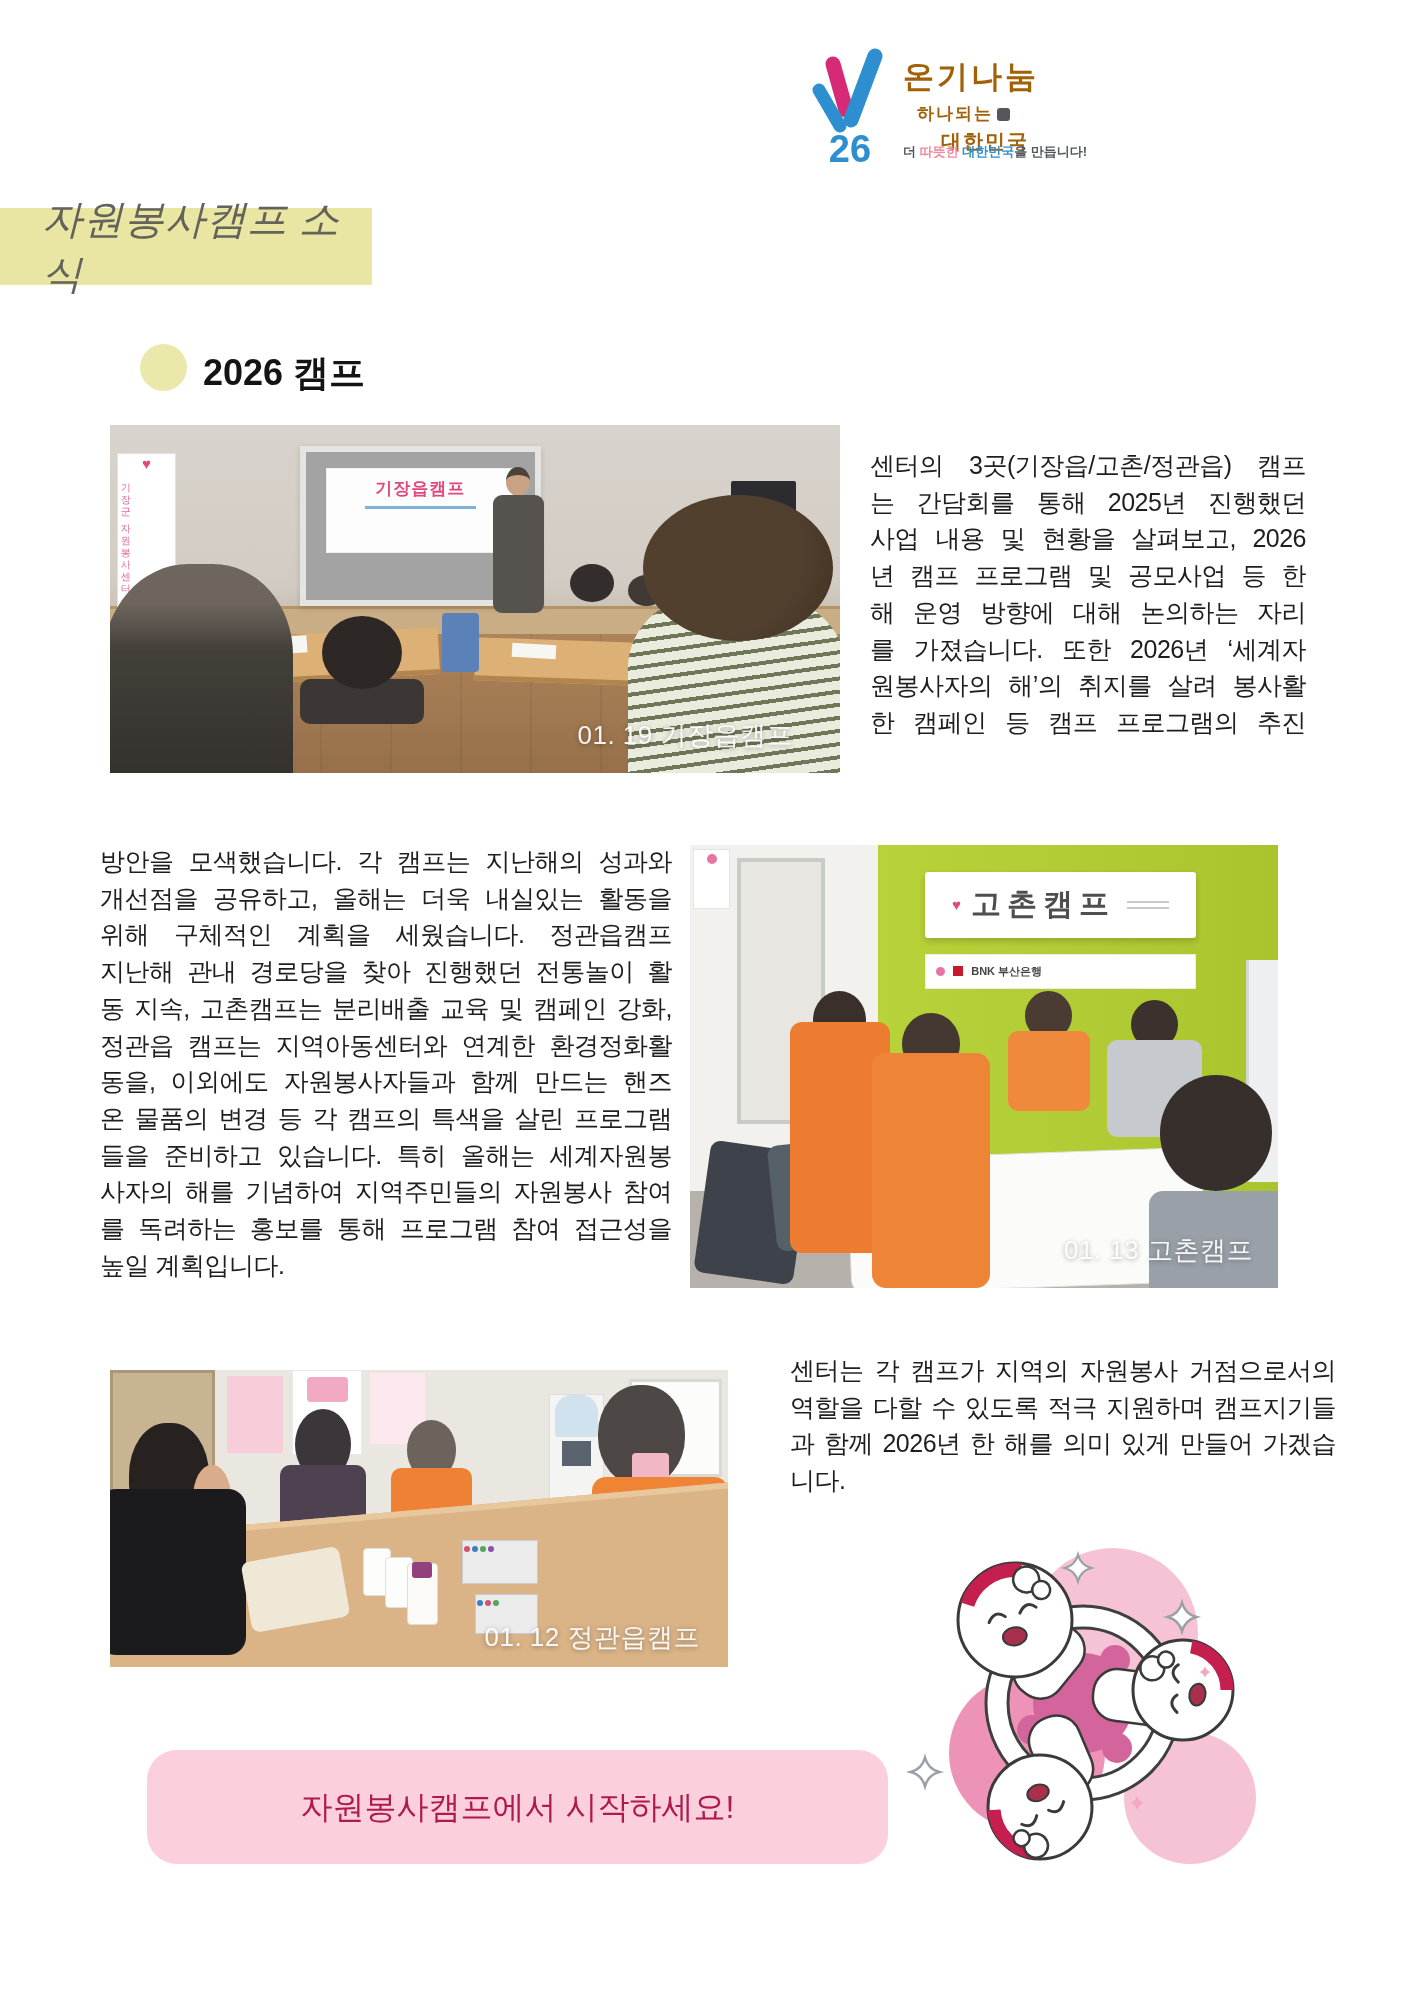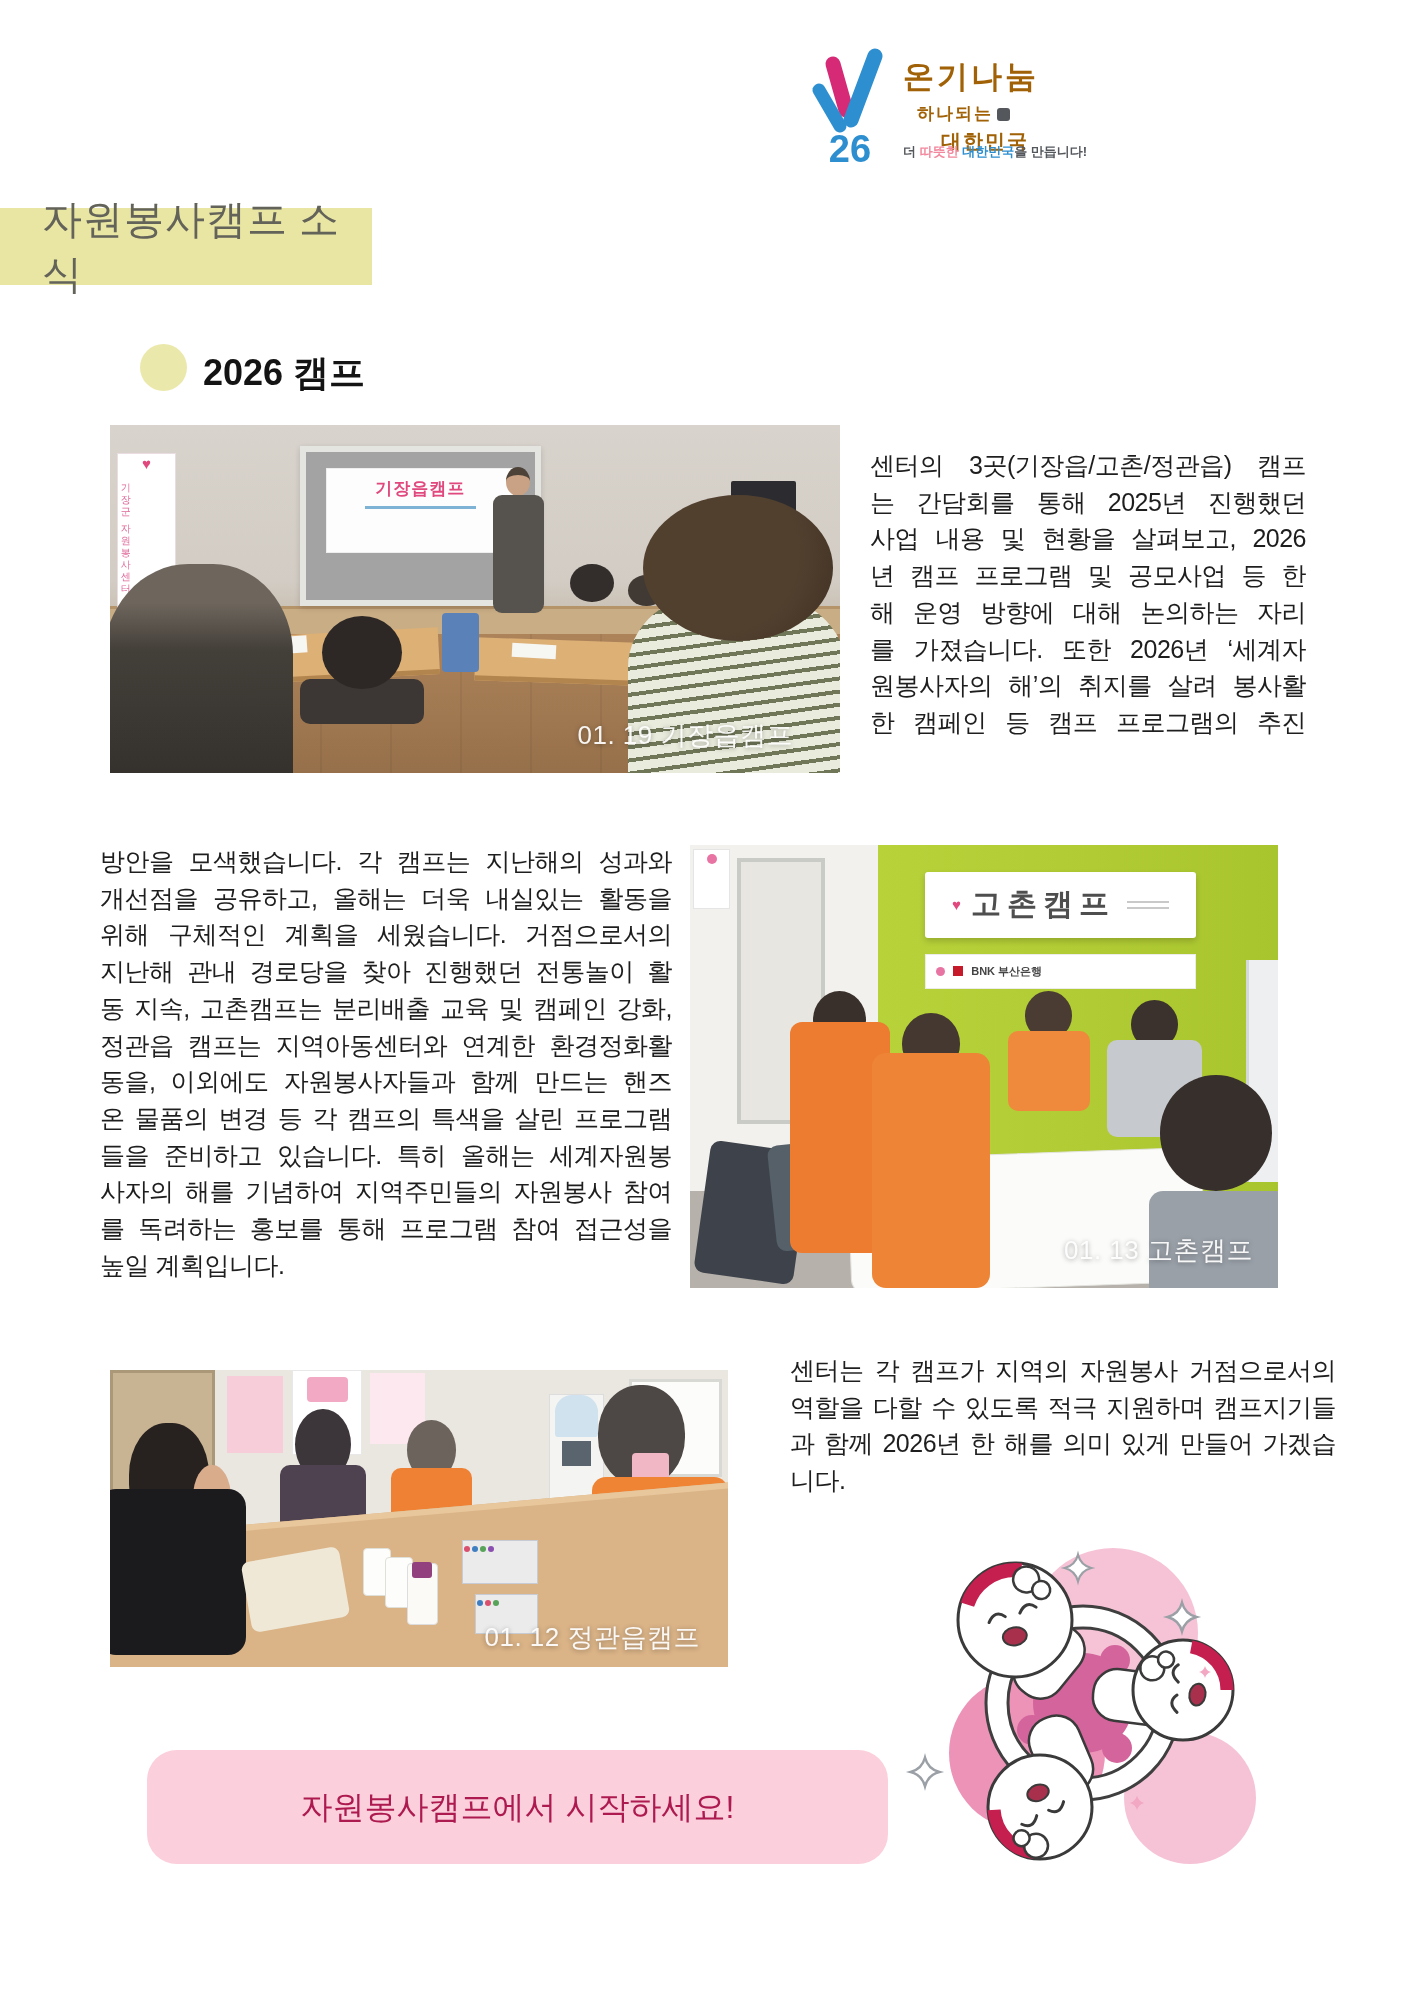--- a/index.html
+++ b/index.html
@@ -12,21 +12,21 @@
   .logo-text{left:903px;top:56px;width:175px;color:#a16207;}
   .logo-l1{font-size:31px;font-weight:bold;letter-spacing:3px;}
   .logo-l2{font-size:17px;font-weight:bold;margin:4px 0 0 14px;letter-spacing:2px;}
   .logo-sq{display:inline-block;width:13px;height:13px;background:#54575c;border-radius:3px;margin-left:4px;vertical-align:middle;}
   .logo-l3{font-size:20px;font-weight:bold;margin:3px 0 0 38px;letter-spacing:2px;}
   .logo-tagline{left:903px;top:143px;width:190px;font-size:13px;font-weight:bold;white-space:nowrap;}
 
   
   .banner{left:0;top:208px;width:372px;height:77px;background:#e9e6a3;
           display:flex;align-items:center;padding-left:42px;box-sizing:border-box;}
-  .banner-title{font-family:"Liberation Serif","DejaVu Serif",serif;font-size:40px;color:#63635a;letter-spacing:1px;}
+  .banner-title{font-family:"Liberation Serif","DejaVu Serif",serif;font-size:40px;color:#63635a;letter-spacing:1px;font-style:italic;}
 
   
   .bullet{left:140px;top:344px;width:47px;height:47px;border-radius:50%;background:#ebe8ab;}
   .section-title{left:203px;top:349px;font-size:36px;font-weight:bold;color:#141414;letter-spacing:0px;}
 
   
   .para{line-height:36.7px;font-size:25px;letter-spacing:-0.5px;color:#1e1e1e;}
   .pl{text-align:justify;text-align-last:justify;white-space:normal;}
   .pl-last{text-align-last:left;}
   .para-rt{left:870px;top:447px;width:436px;}
@@ -211,21 +211,21 @@
     <div class="pl">년 캠프 프로그램 및 공모사업 등 한</div>
     <div class="pl">해 운영 방향에 대해 논의하는 자리</div>
     <div class="pl">를 가졌습니다. 또한 2026년 ‘세계자</div>
     <div class="pl">원봉사자의 해’의 취지를 살려 봉사활</div>
     <div class="pl">한 캠페인 등 캠프 프로그램의 추진</div>
   </div>
 
   <div class="abs para para-lm">
     <div class="pl">방안을 모색했습니다. 각 캠프는 지난해의 성과와</div>
     <div class="pl">개선점을 공유하고, 올해는 더욱 내실있는 활동을</div>
-    <div class="pl">위해 구체적인 계획을 세웠습니다. 거점으로서의</div>
+    <div class="pl">위해 구체적인 계획을 세웠습니다. 정관읍캠프</div>
     <div class="pl">지난해 관내 경로당을 찾아 진행했던 전통놀이 활</div>
     <div class="pl">동 지속, 고촌캠프는 분리배출 교육 및 캠페인 강화,</div>
     <div class="pl">정관읍 캠프는 지역아동센터와 연계한 환경정화활</div>
     <div class="pl">동을, 이외에도 자원봉사자들과 함께 만드는 핸즈</div>
     <div class="pl">온 물품의 변경 등 각 캠프의 특색을 살린 프로그램</div>
     <div class="pl">들을 준비하고 있습니다. 특히 올해는 세계자원봉</div>
     <div class="pl">사자의 해를 기념하여 지역주민들의 자원봉사 참여</div>
     <div class="pl">를 독려하는 홍보를 통해 프로그램 참여 접근성을</div>
     <div class="pl pl-last">높일 계획입니다.</div>
   </div>

